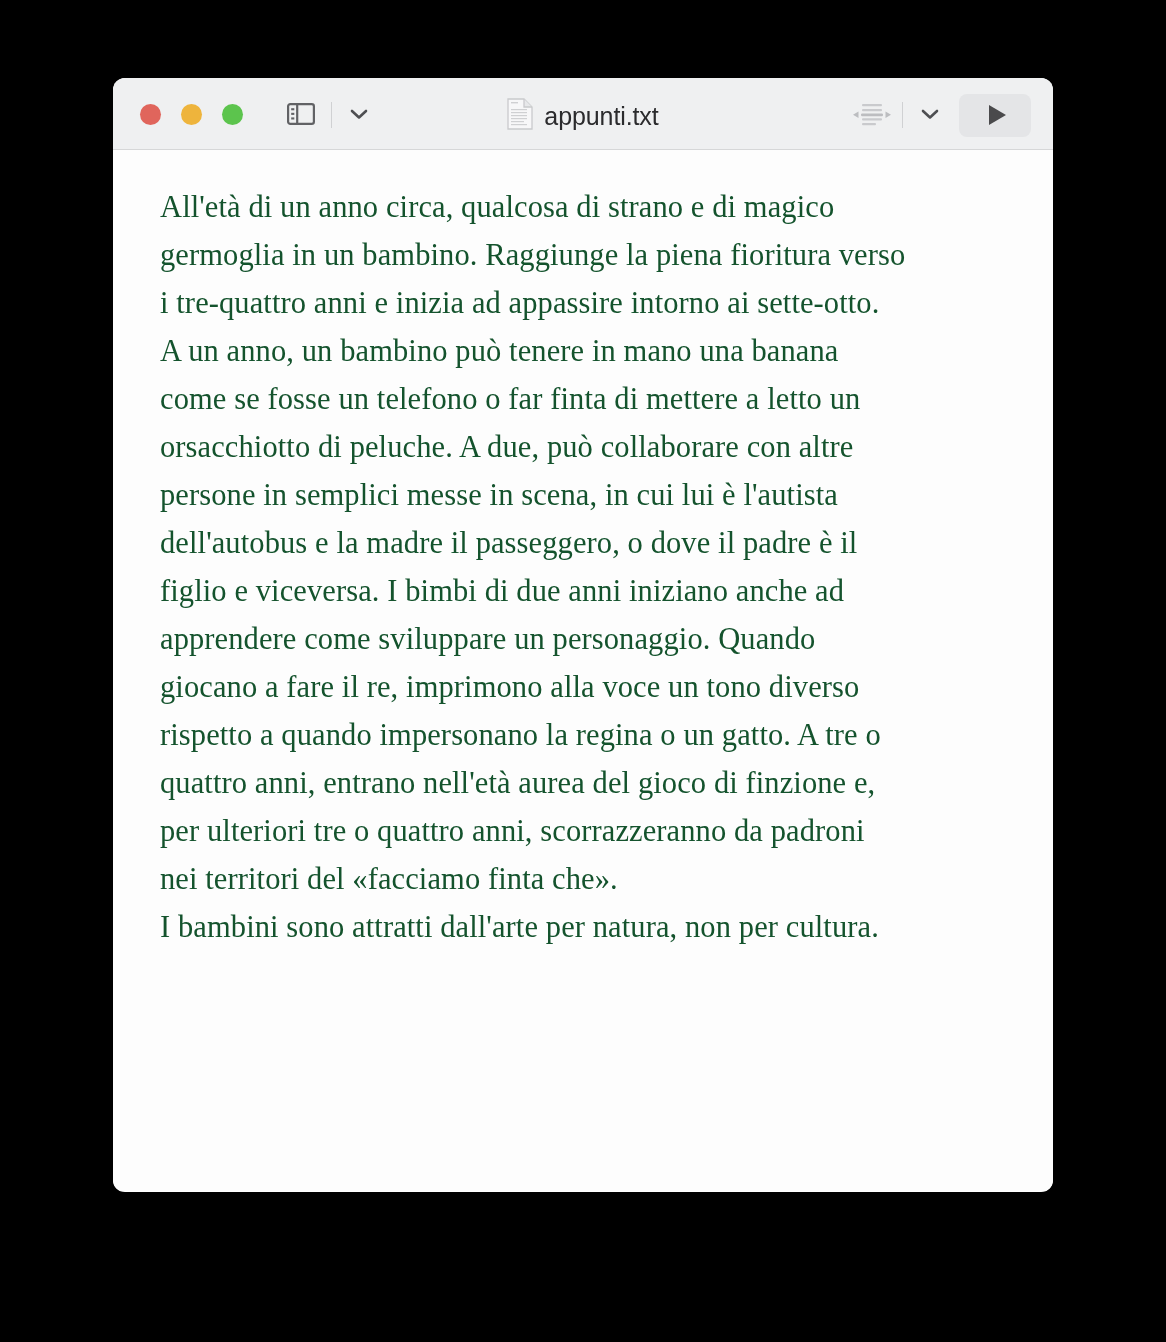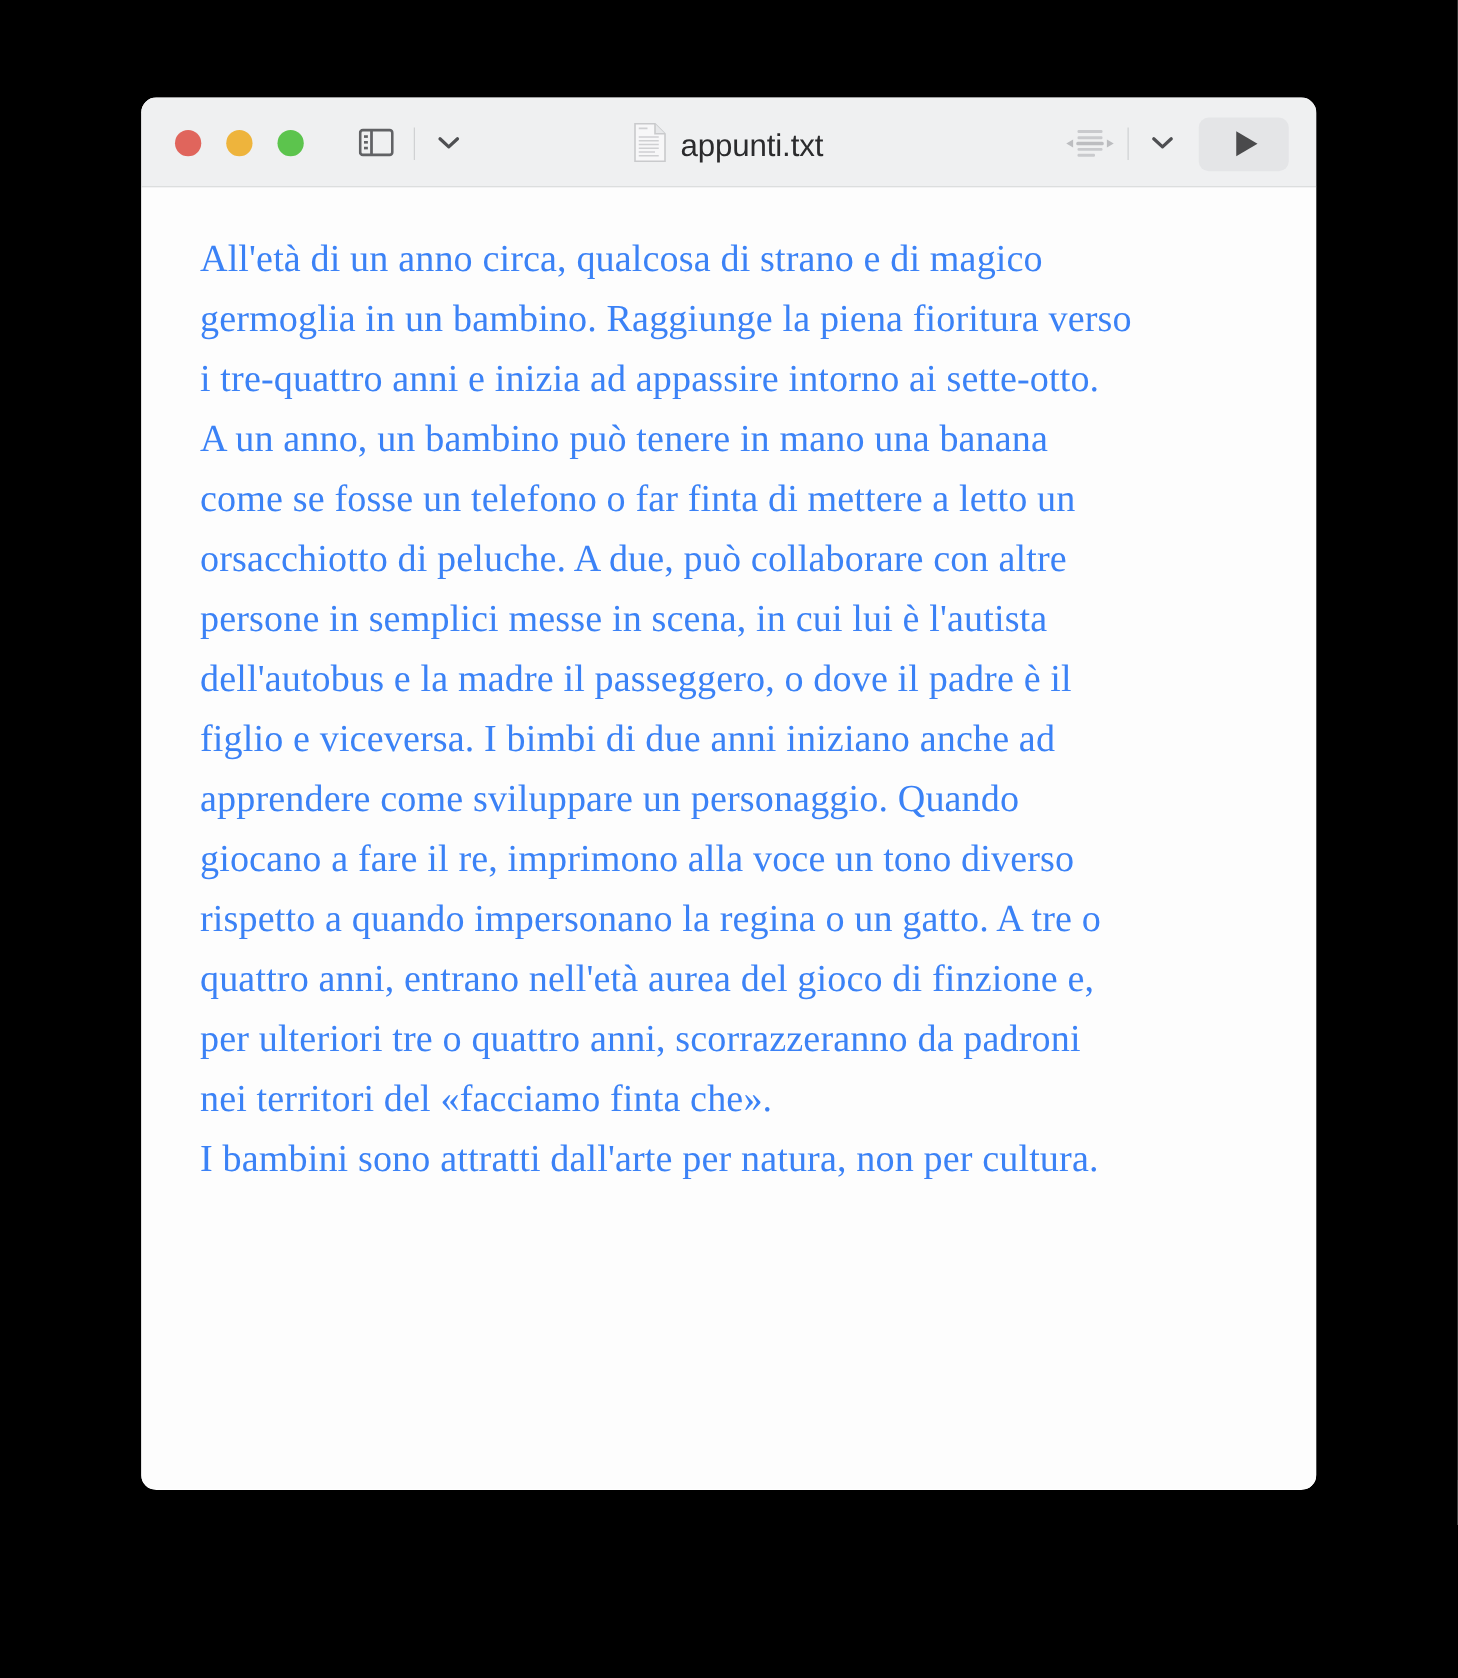--- a/index.html
+++ b/index.html
@@ -160,21 +160,21 @@
     background: #fdfdfd;
     height: 1041px;
     box-sizing: border-box;
     padding: 33px 60px 0 47px;
     overflow: hidden;
   }
   .doc-text {
     font-family: "Liberation Serif", serif;
     font-size: 30.5px;
     line-height: 48px;
-    color: #3b82f6;
+    color: #14532d;
     white-space: pre-wrap;
     letter-spacing: 0.1px;
     margin: 0;
   }
 </style>
 </head>
 <body>
 
 <div class="screen">
 

